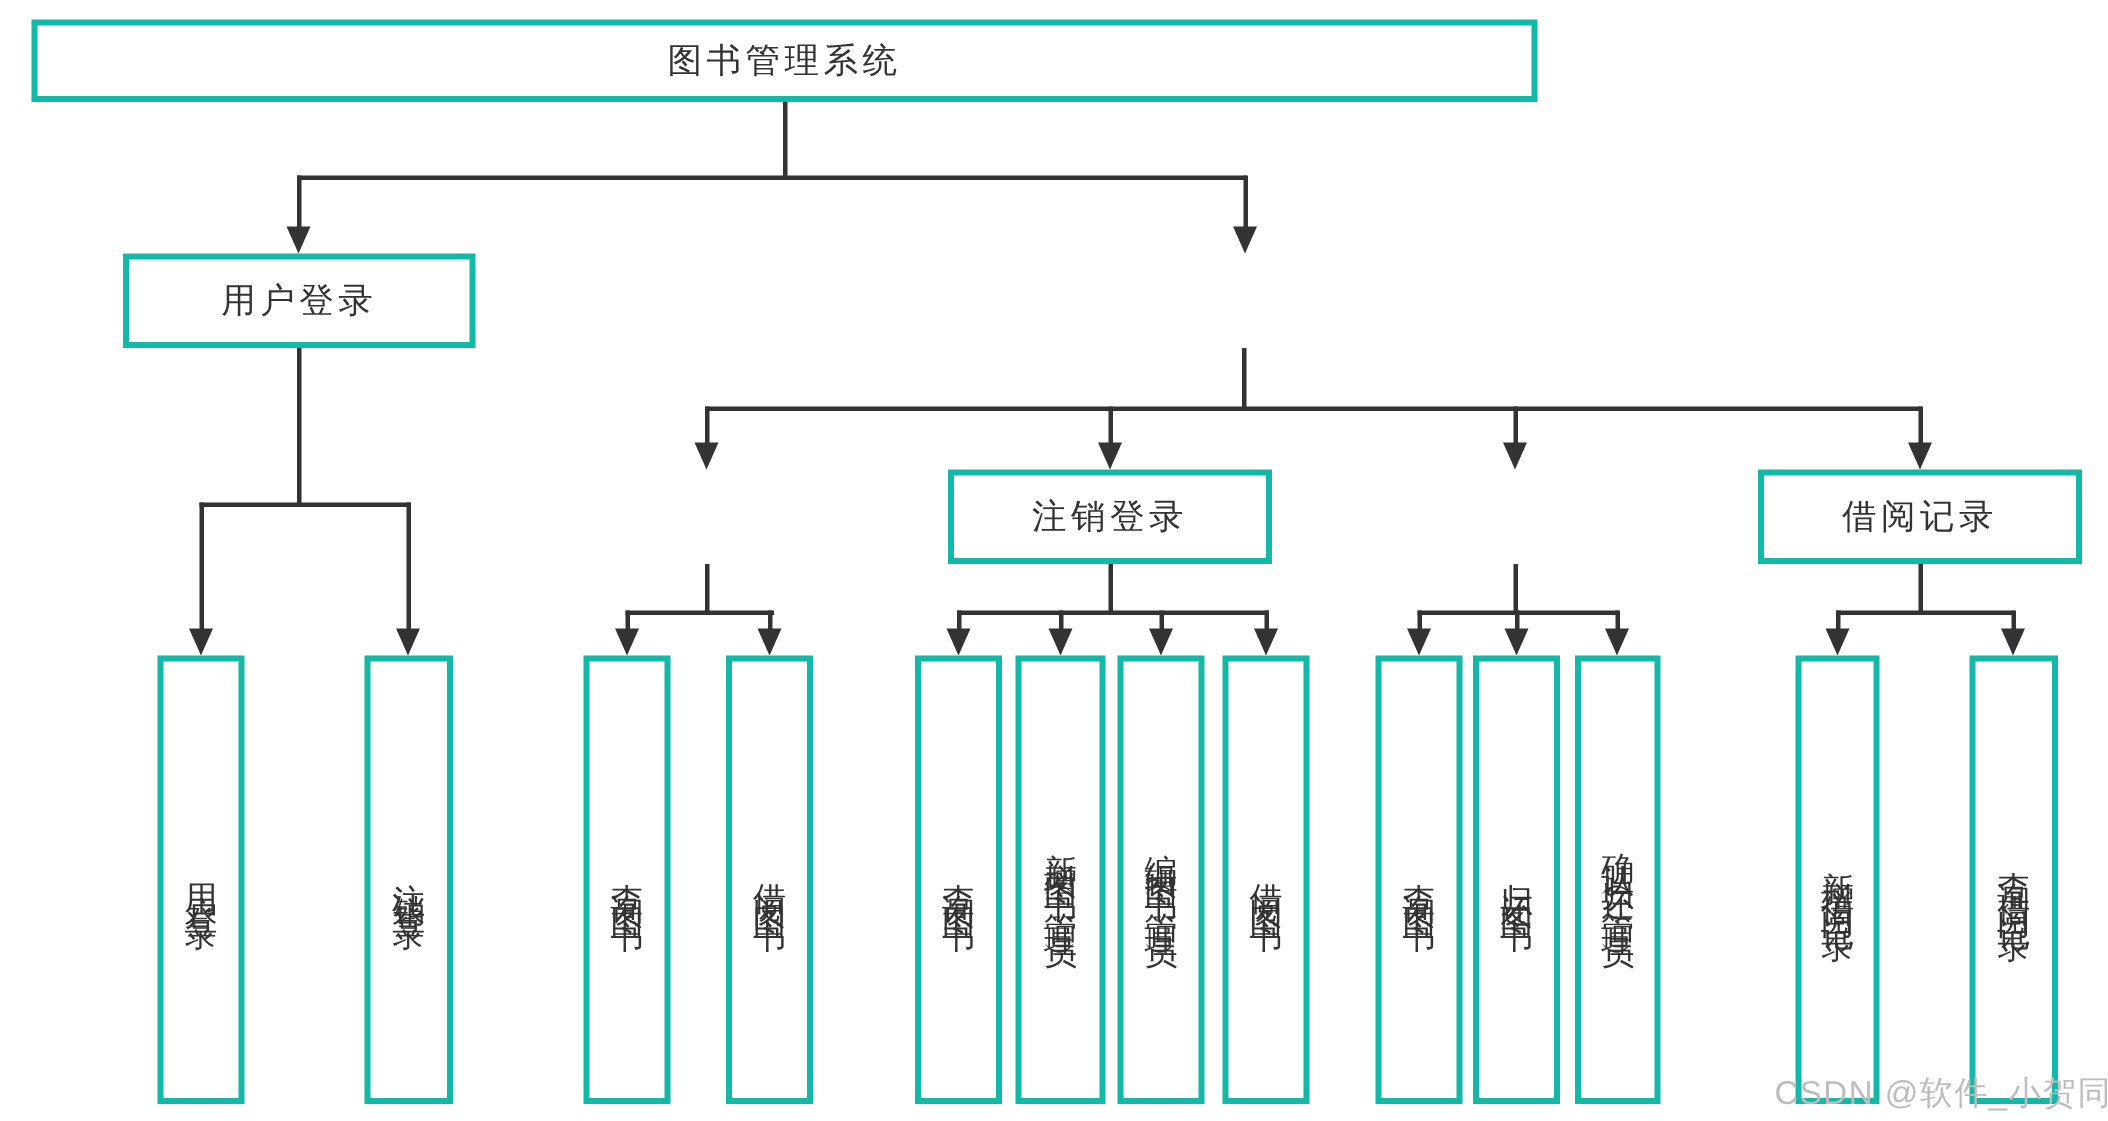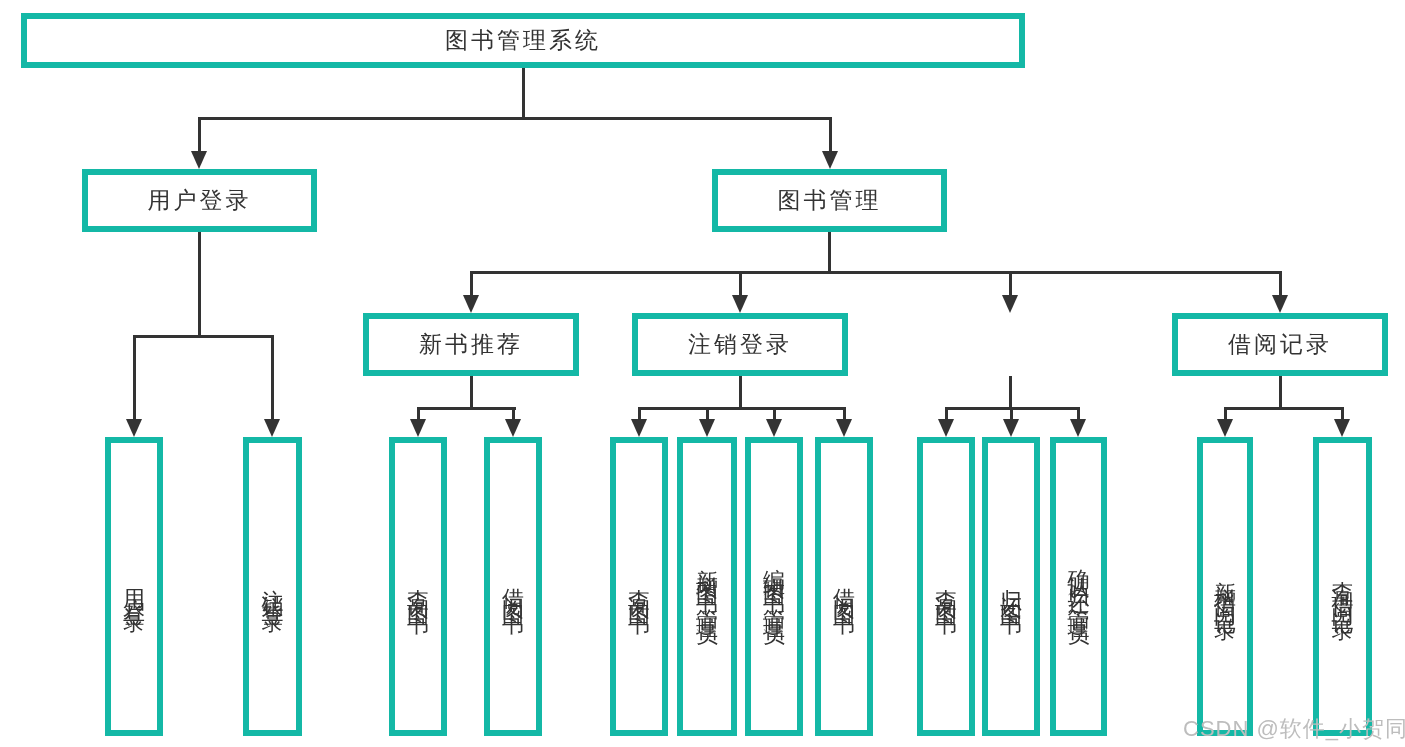--- a/index.html
+++ b/index.html
@@ -7,21 +7,21 @@
     position: relative;
     width: 1405px;
     height: 747px;
     background: #ffffff;
     font-family: "Liberation Sans", sans-serif;
     overflow: hidden;
   }
   .box {
     position: absolute;
     box-sizing: border-box;
-    border: 6px solid #14b8a6;
+    border: 4px solid #14b8a6;
     background: #ffffff;
     display: flex;
     align-items: center;
     justify-content: center;
     color: #333333;
   }
   .hbox span {
     font-size: 23px;
     letter-spacing: 3px;
     color: #333333;
@@ -69,45 +69,39 @@
   <div class="hline" style="left:198px; top:117px; width:633px;"></div>
 
   <div class="vline" style="left:198px; top:117px; height:36px;"></div>
   <div class="arr" style="left:191px; top:151px;"></div>
   <div class="vline" style="left:829px; top:117px; height:36px;"></div>
   <div class="arr" style="left:822px; top:151px;"></div>
 
   <div class="box hbox" style="left:82px; top:169px; width:235px; height:63px;">
     <span>用户登录</span>
   </div>
-  <div class="box hbox" style="left:712px; top:169px; width:235px; height:63px;">
-    <span>图书管理</span>
-  </div>
 
   <div class="vline" style="left:198px; top:232px; height:106px;"></div>
   <div class="hline" style="left:133px; top:335px; width:141px;"></div>
   <div class="vline" style="left:133px; top:335px; height:86px;"></div>
   <div class="arr" style="left:126px; top:419px;"></div>
   <div class="vline" style="left:271px; top:335px; height:86px;"></div>
   <div class="arr" style="left:264px; top:419px;"></div>
 
   <div class="vline" style="left:828px; top:232px; height:42px;"></div>
   <div class="hline" style="left:470px; top:271px; width:811px;"></div>
   <div class="vline" style="left:470px; top:271px; height:26px;"></div>
   <div class="arr" style="left:463px; top:295px;"></div>
   <div class="vline" style="left:739px; top:271px; height:26px;"></div>
   <div class="arr" style="left:732px; top:295px;"></div>
   <div class="vline" style="left:1009px; top:271px; height:26px;"></div>
   <div class="arr" style="left:1002px; top:295px;"></div>
   <div class="vline" style="left:1279px; top:271px; height:26px;"></div>
   <div class="arr" style="left:1272px; top:295px;"></div>
 
-  <div class="box hbox" style="left:363px; top:313px; width:216px; height:63px;">
-    <span>新书推荐</span>
-  </div>
   <div class="box hbox" style="left:632px; top:313px; width:216px; height:63px;">
     <span>注销登录</span>
   </div>
   <div class="box hbox" style="left:1172px; top:313px; width:216px; height:63px;">
     <span>借阅记录</span>
   </div>
 
   <div class="vline" style="left:470px; top:376px; height:34px;"></div>
   <div class="vline" style="left:739px; top:376px; height:34px;"></div>
   <div class="vline" style="left:1009px; top:376px; height:34px;"></div>

